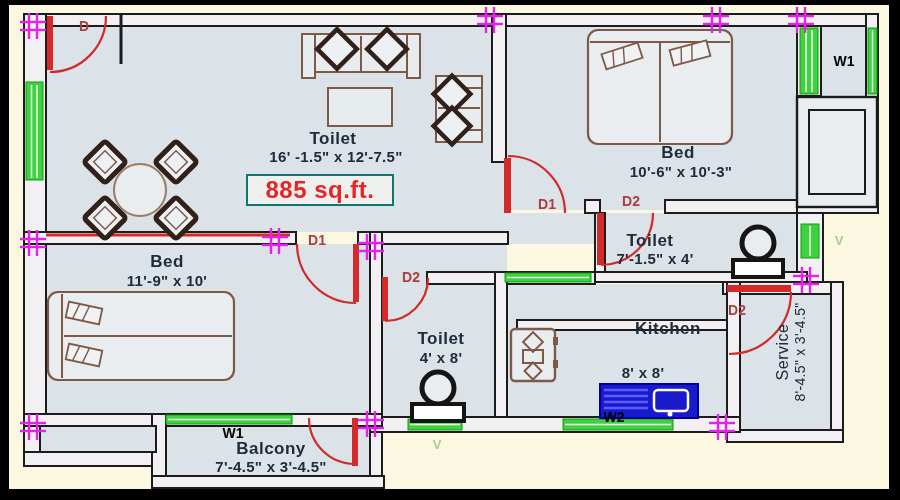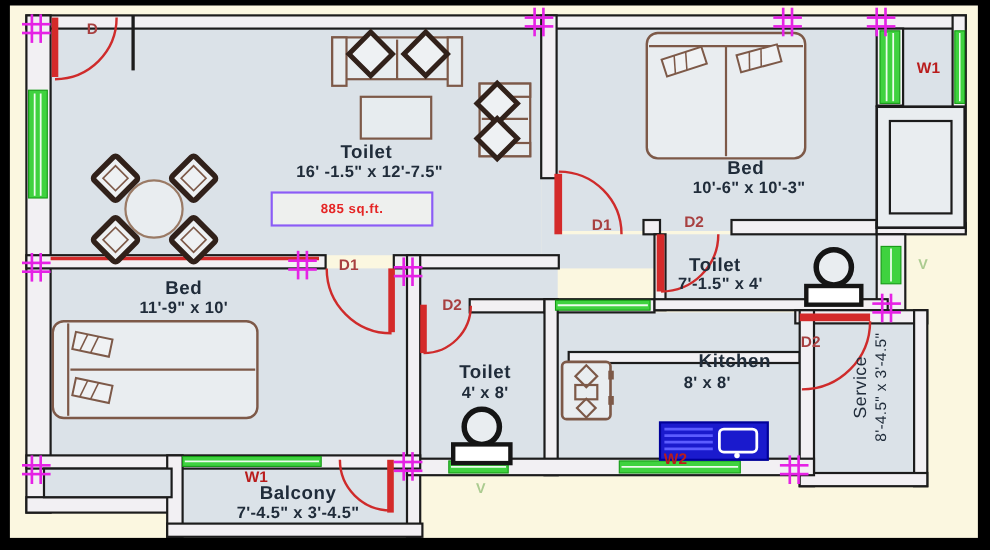--- a/index.html
+++ b/index.html
@@ -4,25 +4,25 @@
 <style>
   html,body{margin:0;padding:0;background:#222;}
   #canvas{position:relative;width:900px;height:500px;background:#fbf7e0;overflow:hidden;
           font-family:"Liberation Sans",sans-serif;}
   .frame{position:absolute;background:#000;}
   #plan-svg{position:absolute;left:0;top:0;}
   .lbl{position:absolute;transform:translate(-50%,-50%);white-space:nowrap;font-weight:bold;}
   .room-name{font-size:17px;color:#202c3a;letter-spacing:.5px;}
   .room-dim{font-size:15px;color:#202c3a;letter-spacing:.3px;}
   .door-lbl{font-size:14px;color:#a84040;}
-  .win-lbl{font-size:14px;color:#b91c1c;}
+  .win-lbl{font-size:14px;color:#000000;}
   .vent-lbl{font-size:13px;color:#abcb90;}
   #area-badge{position:absolute;left:246px;top:174px;width:144px;height:28px;
-              border:2px solid #8b5cf6;background:#eef0ee;display:flex;align-items:center;
-              justify-content:center;font-weight:bold;font-size:12px;color:#e52525;letter-spacing:.5px;}
+              border:2px solid #0f766e;background:#eef0ee;display:flex;align-items:center;
+              justify-content:center;font-weight:bold;font-size:24px;color:#e52525;letter-spacing:.5px;}
   #service-label{position:absolute;left:711px;top:330px;width:160px;height:44px;
                  transform:rotate(-90deg);display:flex;flex-direction:column;align-items:center;
                  justify-content:center;line-height:1.2;}
   #service-label .room-name{font-size:16px;}
   #service-label .room-dim{font-size:14px;}
 </style>
 </head>
 <body>
 
 <div id="canvas">
@@ -285,21 +285,21 @@
     <div class="lbl room-name" style="left:650px;top:241px;">Toilet</div>
     <div class="lbl room-dim" style="left:655px;top:258px;">7'-1.5" x 4'</div>
 
     <div class="lbl room-name" style="left:167px;top:262px;">Bed</div>
     <div class="lbl room-dim" style="left:167px;top:280px;">11'-9" x 10'</div>
 
     <div class="lbl room-name" style="left:441px;top:339px;">Toilet</div>
     <div class="lbl room-dim" style="left:441px;top:357px;">4' x 8'</div>
 
     <div class="lbl room-name" style="left:644px;top:329px;margin-left:24px;">Kitchen</div>
-    <div class="lbl room-dim" style="left:643px;top:348px;">8' x 8'</div>
+    <div class="lbl room-dim" style="left:643px;top:372px;">8' x 8'</div>
 
     <div id="service-label">
       <div class="room-name">Service</div>
       <div class="room-dim">8'-4.5" x 3'-4.5"</div>
     </div>
 
     <div class="lbl room-name" style="left:271px;top:449px;text-align:right;">Balcony</div>
     <div class="lbl room-dim" style="left:271px;top:466px;">7'-4.5" x 3'-4.5"</div>
 
     <div class="lbl door-lbl" style="left:84px;top:26px;">D</div>

